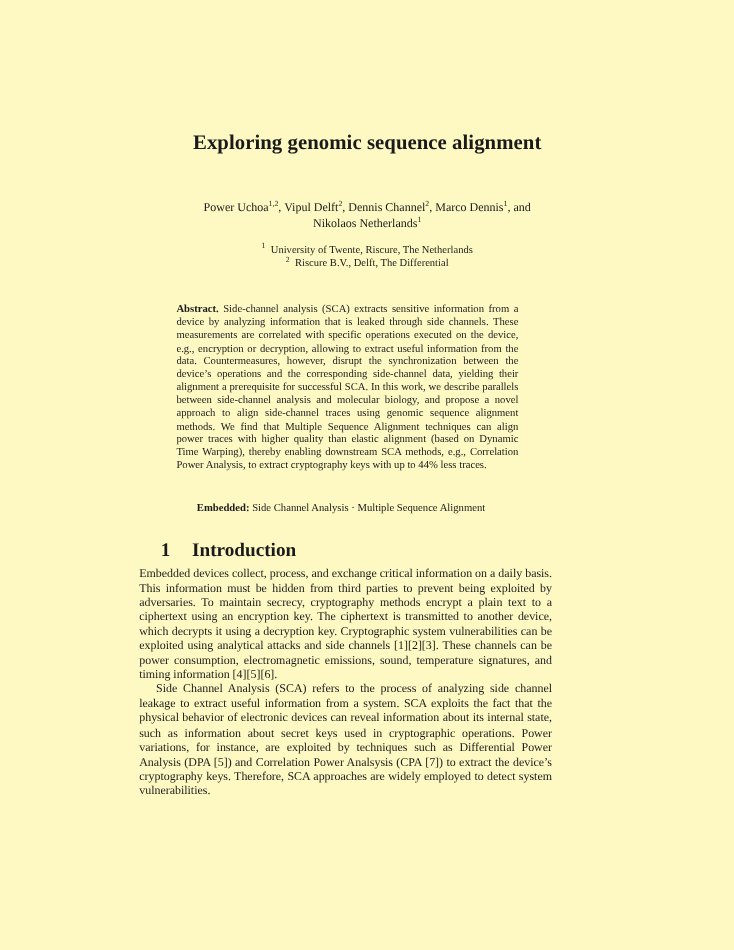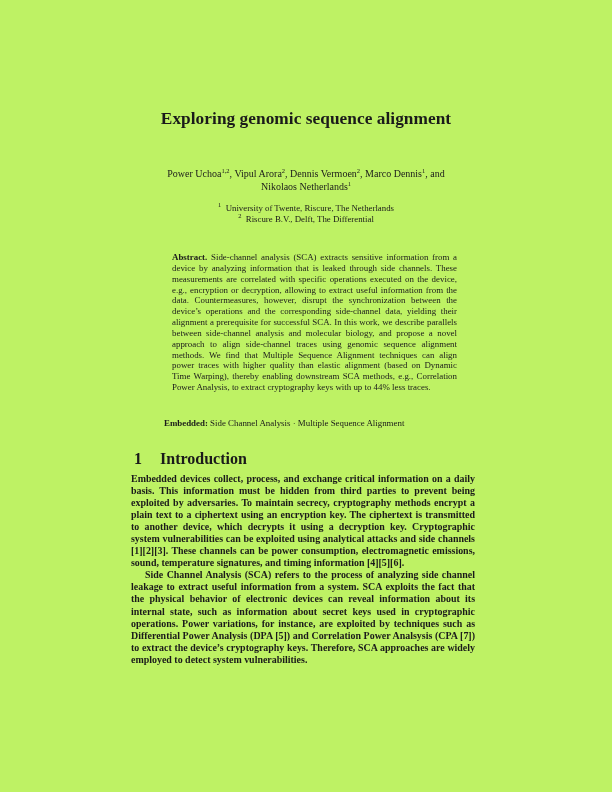--- a/index.html
+++ b/index.html
@@ -1,59 +1,59 @@
 <!DOCTYPE html>
 <html><head>
 <meta charset="utf-8">
 <style>
   html, body { margin: 0; padding: 0; background: #ffffff; }
   body { width: 612px; height: 792px; position: relative; overflow: hidden;
          font-family: "Liberation Serif", "DejaVu Serif", serif; color: #1a1a1a; }
-  .page { position: absolute; left: 0; top: 0; width: 612px; height: 792px; background: #bef264; }
+  .page { position: absolute; left: 0; top: 0; width: 612px; height: 792px; background: #fef9c3; }
 
   .title { position: absolute; left: 134px; width: 344px; top: 109px; text-align: center;
            font-weight: bold; font-size: 17.3px; line-height: 19.5px; letter-spacing: 0.05px; }
   .title div { white-space: nowrap; }
 
   .authors { position: absolute; left: 134px; width: 344px; top: 168px; text-align: center;
              font-size: 10px; line-height: 12.5px; }
   .authors sup, .affil sup { font-size: 6.5px; vertical-align: 4px; line-height: 0; }
 
   .affil { position: absolute; left: 134px; width: 344px; top: 203px; text-align: center;
            font-size: 8.8px; line-height: 10.6px; }
   .affil div { white-space: nowrap; }
 
-  .abstract { position: absolute; left: 172px; width: 285px; top: 252px;
+  .abstract { position: absolute; left: 147px; width: 285px; top: 252px;
               font-size: 8.9px; line-height: 10.85px; text-align: justify; hyphens: manual; }
   .abstract .lbl { font-weight: bold; }
   .keywords { position: absolute; left: 164px; width: 285px; top: 418px;
               font-size: 8.9px; line-height: 10.85px; }
   .keywords .lbl { font-weight: bold; }
 
   .section { position: absolute; left: 134px; top: 452px; font-weight: bold; font-size: 16px; line-height: 14px; }
   .section .num { display: inline-block; width: 26px; }
 
-  .body { position: absolute; left: 131px; width: 344px; top: 473px;
-          font-size: 9.95px; line-height: 12.05px; text-align: justify; font-weight: bold; }
+  .body { position: absolute; left: 116px; width: 344px; top: 473px;
+          font-size: 9.95px; line-height: 12.05px; text-align: justify; }
   .body p { margin: 0; }
   .body p.indent { text-indent: 14px; }
 </style>
 </head>
 <body>
 
 <div class="page">
 
   <div class="title">
     <div>Exploring genomic sequence alignment</div>
   </div>
 
   <div class="authors">
     <span><span>Power Uchoa</span><sup>1,2</sup><span>, </span></span>
-    <span><span>Vipul Arora</span><sup>2</sup><span>, </span></span>
-    <span><span>Dennis Vermoen</span><sup>2</sup><span>, </span></span>
+    <span><span>Vipul Delft</span><sup>2</sup><span>, </span></span>
+    <span><span>Dennis Channel</span><sup>2</sup><span>, </span></span>
     <span><span>Marco Dennis</span><sup>1</sup><span>, and</span></span>
     <br>
     <span><span>Nikolaos Netherlands</span><sup>1</sup></span>
   </div>
 
   <div class="affil">
     <div><sup>1</sup>&nbsp; <span>University of Twente, Riscure, The Netherlands</span></div>
     <div><sup>2</sup>&nbsp; <span>Riscure B.V., Delft, The Differential</span></div>
   </div>
 

